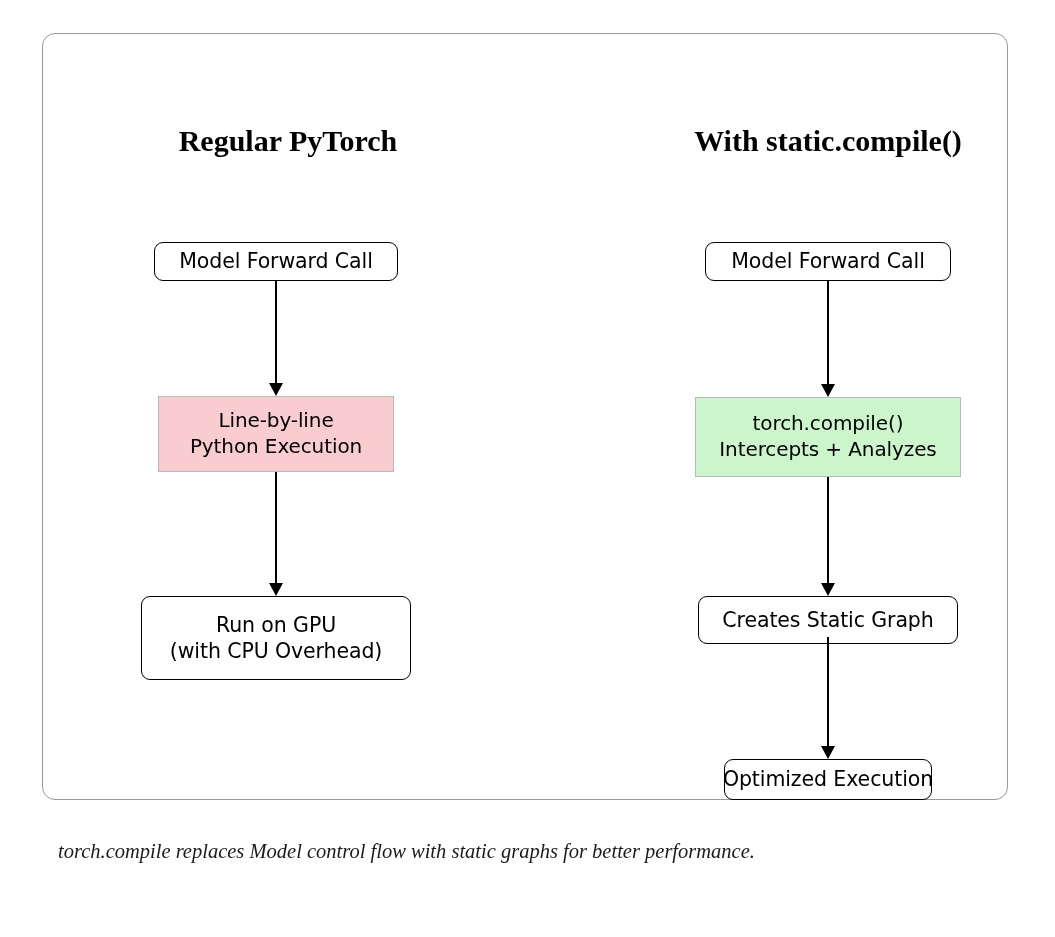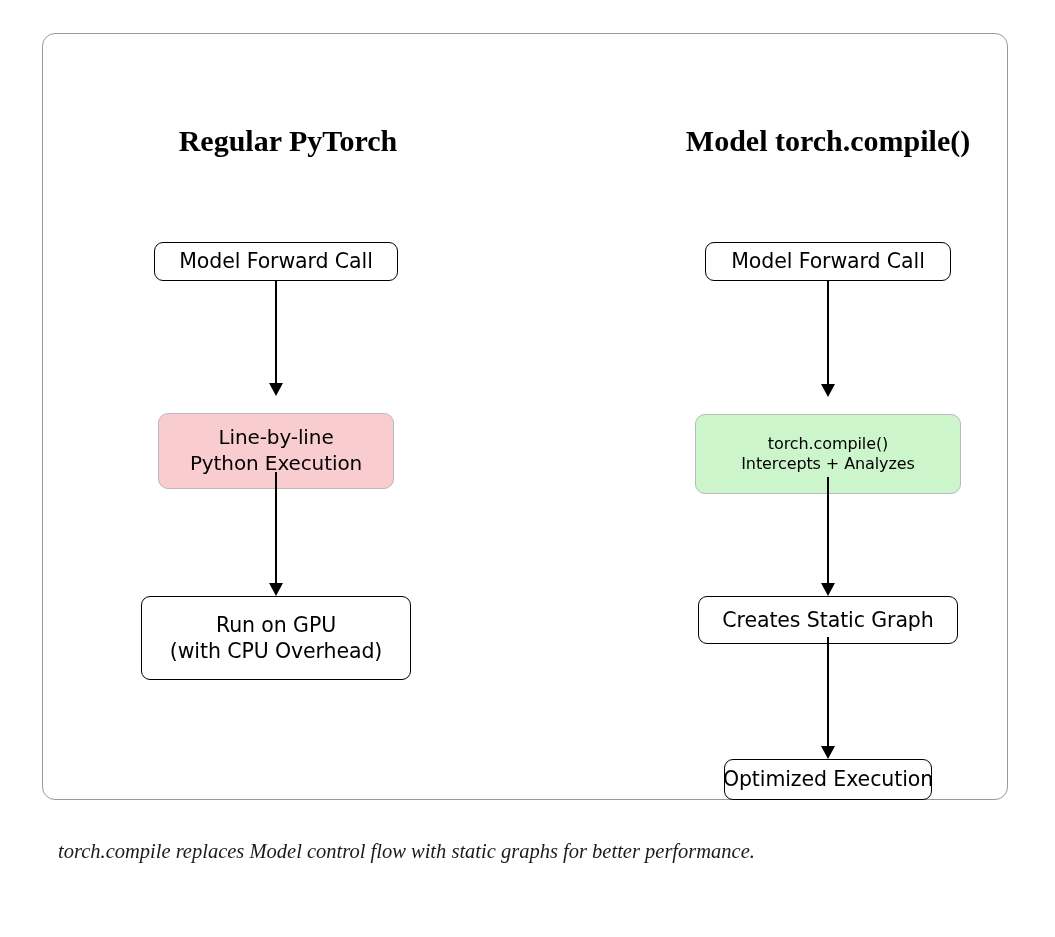--- a/index.html
+++ b/index.html
@@ -62,36 +62,35 @@
     letter-spacing: -0.1px;
     transform: translateX(-50%);
     background: #ffffff;
     border: 1.6px solid #000000;
   }
   .node .line { display: block; white-space: nowrap; }
 
   
   .node.filled {
     border: 1.4px solid #b9b9b9;
-    border-radius: 10px;
-    margin-top: 17px;
+    border-radius: 0;
   }
   .node.fill-red   { background: #f9ccd0; }
   .node.fill-green { background: #ccf5cc; }
 
   
   #node-l1 { left: 233px; top: 208px; width: 244px; height: 39px; }
   #node-l2 { left: 233px; top: 362px; width: 236px; height: 76px;
              font-size: 20px; }
   #node-l3 { left: 233px; top: 562px; width: 270px; height: 84px; }
 
   
   #node-r1 { left: 785px; top: 208px; width: 246px; height: 39px; }
   #node-r2 { left: 785px; top: 363px; width: 266px; height: 80px;
-             font-size: 16px; }
+             font-size: 20px; }
   #node-r3 { left: 785px; top: 562px; width: 260px; height: 48px; }
   #node-r4 { left: 785px; top: 725px; width: 208px; height: 41px; }
 
   
   .connector {
     position: absolute;
     transform: translateX(-50%);
     pointer-events: none;
   }
   .connector .shaft {
@@ -142,21 +141,21 @@
     white-space: nowrap;
   }
 </style>
 </head>
 <body>
 
 <div id="figure-frame">
 
   <div class="column-title" id="title-left">Regular PyTorch</div>
 
-  <div class="column-title" id="title-right">Model torch.compile()</div>
+  <div class="column-title" id="title-right">With static.compile()</div>
 
   <div class="node" id="node-l1">
     <span class="line">Model Forward Call</span>
   </div>
 
   <div class="connector" id="arrow-l1">
     <span class="shaft"></span>
     <span class="head"></span>
   </div>
 

